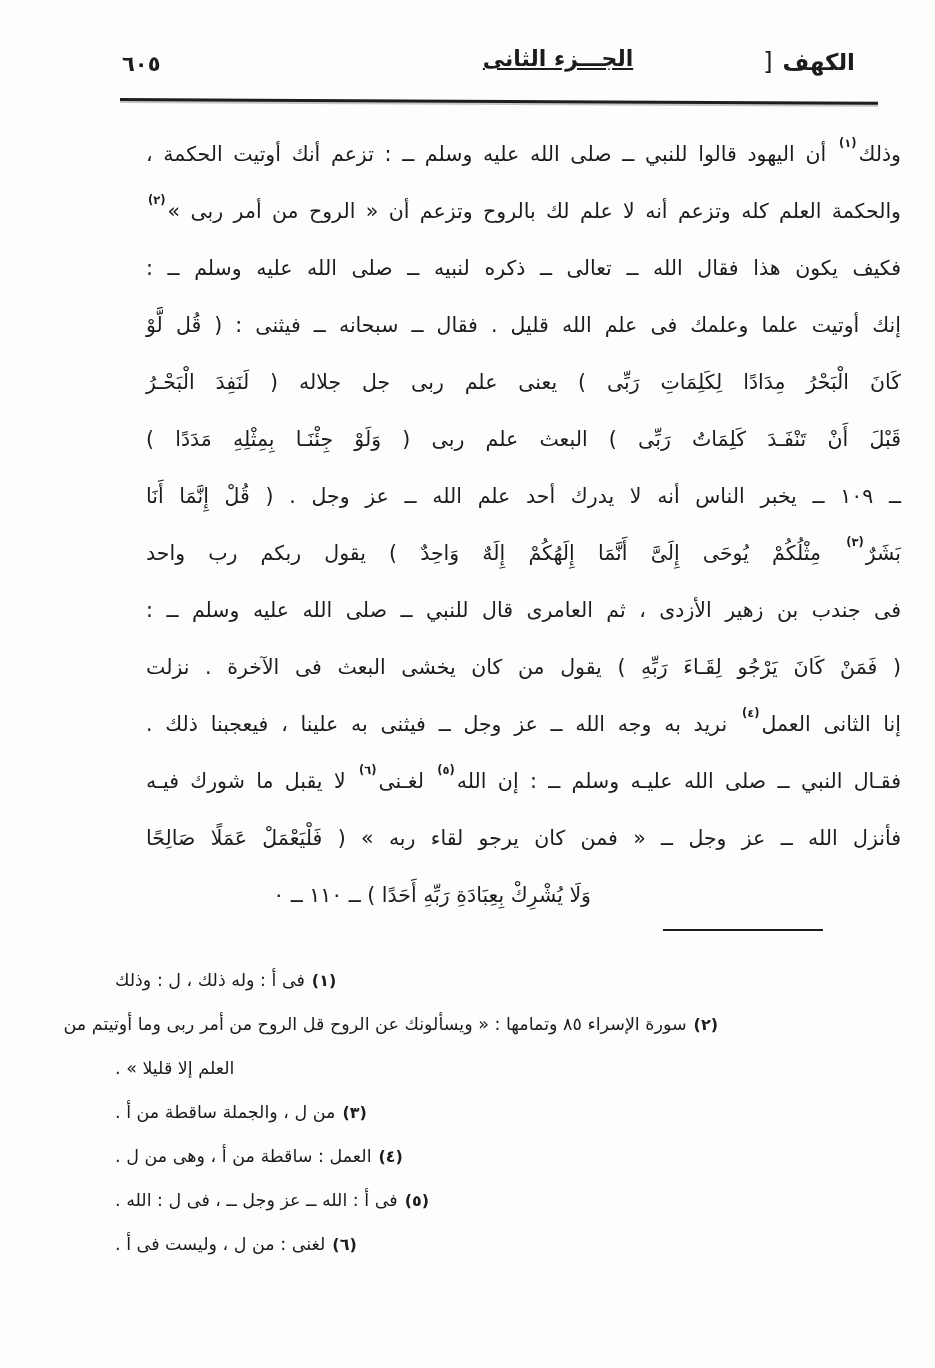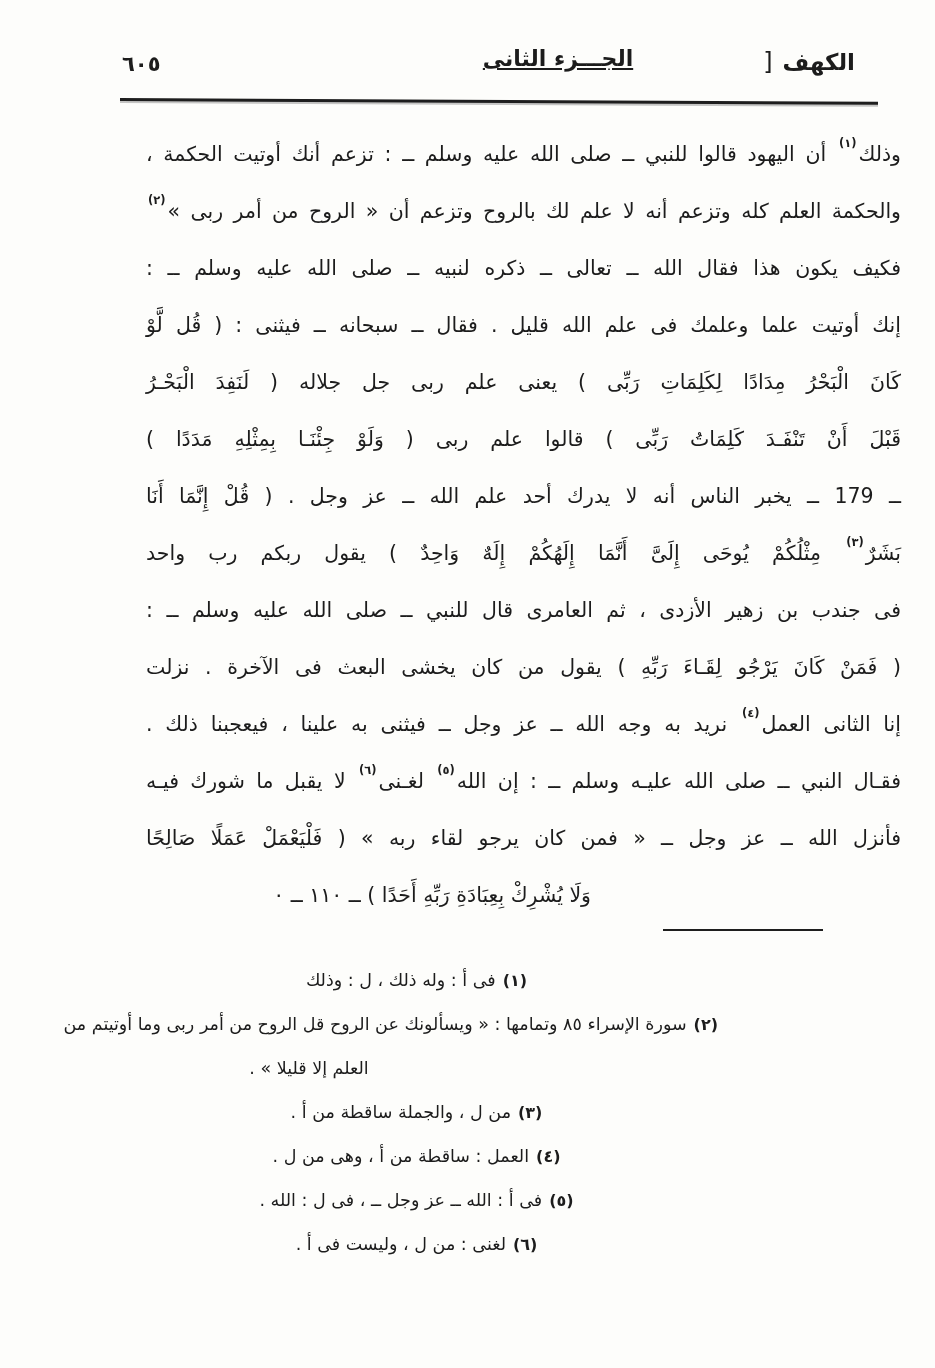--- a/index.html
+++ b/index.html
@@ -61,21 +61,21 @@
   .fn-separator{
     position:absolute;left:663px;top:929px;width:160px;height:2px;
     background:#1e1e1e;
   }
   
   .footnotes{
     position:absolute;left:115px;right:217px;top:958px;
   }
   .fn-row{
     direction:rtl;
-    text-align:center;
+    text-align:left;
     white-space:nowrap;
     height:44px;line-height:44px;
     font-size:17.5px;
   }
   .fn-row .fn-num{font-size:16px;font-weight:bold;margin-left:7px;}
   .fn-row.indent{padding-right:215px;}
 </style>
 </head>
 <body>
 
@@ -91,22 +91,22 @@
   </div>
 
   <div class="header-rule"></div>
 
   <div class="body-block" id="body-block">
       <div class="body-line" dir="rtl"><span>وذلك</span><span class="fn-marker">(١)</span><span> أن اليهود قالوا للنبي ــ صلى الله عليه وسلم ــ : تزعم أنك أوتيت الحكمة ،</span></div>
       <div class="body-line" dir="rtl"><span>والحكمة العلم كله وتزعم أنه لا علم لك بالروح وتزعم أن « الروح من أمر ربى »</span><span class="fn-marker">(٢)</span></div>
       <div class="body-line" dir="rtl"><span>فكيف يكون هذا فقال الله ــ تعالى ــ ذكره لنبيه ــ صلى الله عليه وسلم ــ :</span></div>
       <div class="body-line" dir="rtl"><span>إنك أوتيت علما وعلمك فى علم الله قليل . فقال ــ سبحانه ــ فيثنى : ( قُل لَّوْ</span></div>
       <div class="body-line" dir="rtl"><span>كَانَ الْبَحْرُ مِدَادًا لِكَلِمَاتِ رَبِّى ) يعنى علم ربى جل جلاله ( لَنَفِدَ الْبَحْـرُ</span></div>
-      <div class="body-line" dir="rtl"><span>قَبْلَ أَنْ تَنْفَـدَ كَلِمَاتُ رَبِّى ) قالوا علم ربى ( وَلَوْ جِئْنَـا بِمِثْلِهِ مَدَدًا )</span></div>
-      <div class="body-line" dir="rtl"><span>ــ 179 ــ يخبر الناس أنه لا يدرك أحد علم الله ــ عز وجل . ( قُلْ إِنَّمَا أَنَا</span></div>
+      <div class="body-line" dir="rtl"><span>قَبْلَ أَنْ تَنْفَـدَ كَلِمَاتُ رَبِّى ) البعث علم ربى ( وَلَوْ جِئْنَـا بِمِثْلِهِ مَدَدًا )</span></div>
+      <div class="body-line" dir="rtl"><span>ــ ١٠٩ ــ يخبر الناس أنه لا يدرك أحد علم الله ــ عز وجل . ( قُلْ إِنَّمَا أَنَا</span></div>
       <div class="body-line" dir="rtl"><span>بَشَرٌ</span><span class="fn-marker">(٣)</span><span> مِثْلُكُمْ يُوحَى إِلَىَّ أَنَّمَا إِلَهُكُمْ إِلَهٌ وَاحِدٌ ) يقول ربكم رب واحد</span></div>
       <div class="body-line" dir="rtl"><span>فى جندب بن زهير الأزدى ، ثم العامرى قال للنبي ــ صلى الله عليه وسلم ــ :</span></div>
       <div class="body-line" dir="rtl"><span>( فَمَنْ كَانَ يَرْجُو لِقَـاءَ رَبِّهِ ) يقول من كان يخشى البعث فى الآخرة . نزلت</span></div>
       <div class="body-line" dir="rtl"><span>إنا الثانى العمل</span><span class="fn-marker">(٤)</span><span> نريد به وجه الله ــ عز وجل ــ فيثنى به علينا ، فيعجبنا ذلك .</span></div>
       <div class="body-line" dir="rtl"><span>فقـال النبي ــ صلى الله عليـه وسلم ــ : إن الله</span><span class="fn-marker">(٥)</span><span> لغـنى</span><span class="fn-marker">(٦)</span><span> لا يقبل ما شورك فيـه</span></div>
       <div class="body-line" dir="rtl"><span>فأنزل الله ــ عز وجل ــ « فمن كان يرجو لقاء ربه » ( فَلْيَعْمَلْ عَمَلًا صَالِحًا</span></div>
       <div class="body-line short" dir="rtl"><span>وَلَا يُشْرِكْ بِعِبَادَةِ رَبِّهِ أَحَدًا ) ــ ١١٠ ــ ٠</span></div>
     </div>
 
   <div class="fn-separator"></div>

